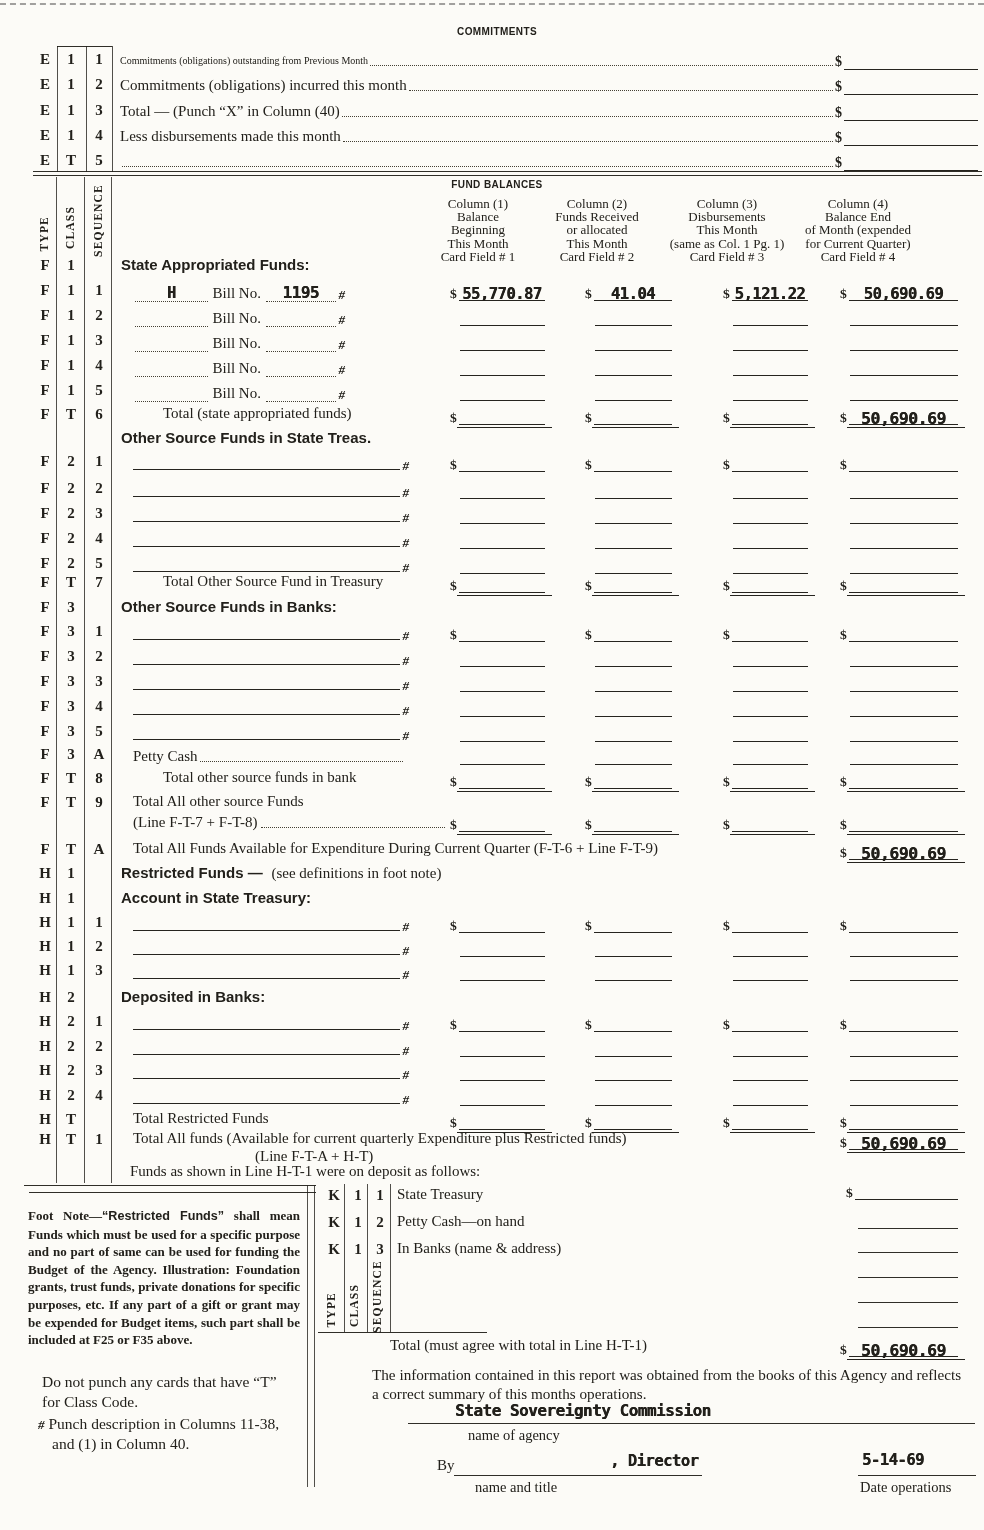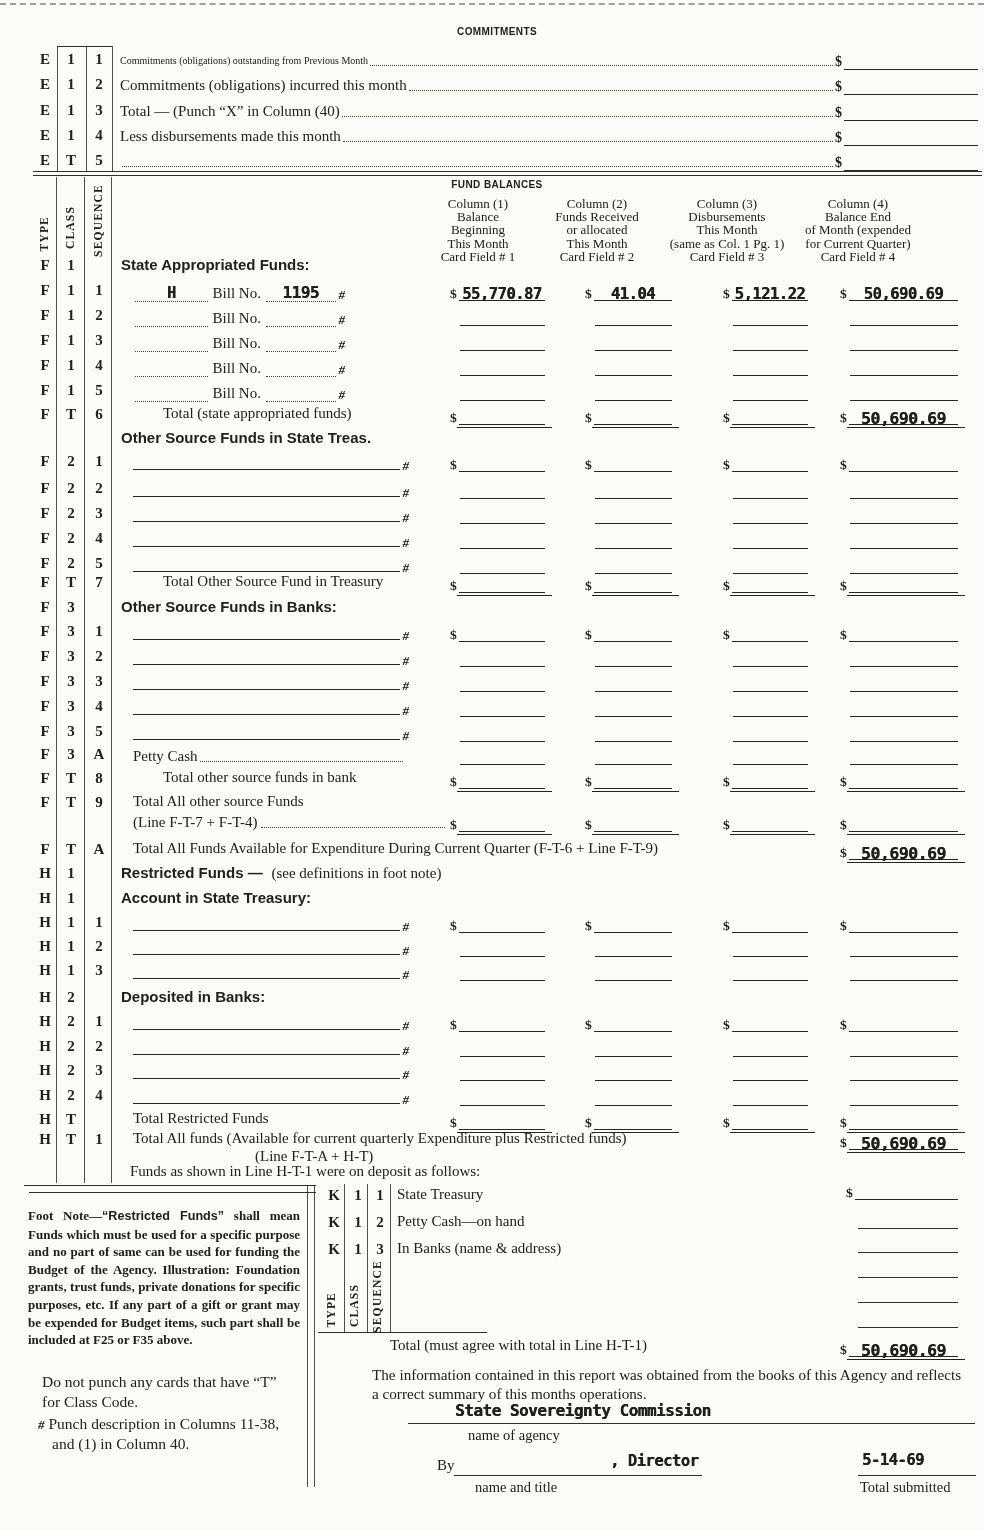--- a/index.html
+++ b/index.html
@@ -46,21 +46,21 @@
   <div class="hr" style="left:408px;top:1423px;width:567px"></div>
   <div class="abs serif" style="left:468px;top:1427px;font-size:14.5px">name of agency</div>
 
   <div class="abs serif" style="left:437px;top:1457px;font-size:15px">By</div>
   <div class="hr" style="left:454px;top:1475px;width:248px"></div>
   <div class="abs typed" style="left:610px;top:1452px;font-size:15.5px">, Director</div>
   <div class="abs serif" style="left:475px;top:1479px;font-size:14.5px">name and title</div>
 
   <div class="abs typed" style="left:862px;top:1451px;font-size:15.5px">5-14-69</div>
   <div class="hr" style="left:858px;top:1475px;width:118px"></div>
-  <div class="abs serif" style="left:860px;top:1479px;font-size:14.5px">Total submitted</div>
+  <div class="abs serif" style="left:860px;top:1479px;font-size:14.5px">Date operations</div>
 
   <div id="render-root">
       <div class="vr" style="left: 57px; top: 46px; height: 126px;"></div>
       <div class="vr" style="left: 86px; top: 46px; height: 126px;"></div>
       <div class="vr" style="left: 112px; top: 46px; height: 126px;"></div>
       <div class="hr" style="left: 57px; top: 46px; width: 55px; border-top-width: 1px;"></div>
       <div class="hr" style="left: 33px; top: 170.5px; width: 949px; border-top-width: 1.6px;"></div>
       <div class="hr" style="left: 33px; top: 174.5px; width: 949px; border-top-width: 1.6px;"></div>
       <div class="row" style="top: 50px; height: 20px;">
         <div class="codecell" style="left: 33px; width: 24px;">E</div>
@@ -610,21 +610,21 @@
           <div class="serif" style="font-size: 13.5px; font-weight: 700; margin-right: 2px; line-height: 15px;">$</div>
           <div class="mline dbl" style="flex: 1 1 0%; height: 14px; display: flex; justify-content: center; align-items: flex-end;"></div>
         </div>
       </div>
       <div class="row" style="top: 793px; height: 40px;">
         <div class="codecell" style="left: 33px; width: 24px;">F</div>
         <div class="codecell" style="left: 59px; width: 24px;">T</div>
         <div class="codecell" style="left: 87px; width: 24px;">9</div>
         <div class="serif" style="position: absolute; left: 133px; top: 0px; white-space: nowrap; font-size: 15px;">Total All other source Funds</div>
         <div style="position: absolute; left: 133px; top: 19px; width: 312px; height: 20px; display: flex; align-items: flex-end;">
-          <div class="serif" style="white-space: nowrap; font-size: 15px; line-height: 19px;">(Line F-T-7 + F-T-4)</div>
+          <div class="serif" style="white-space: nowrap; font-size: 15px; line-height: 19px;">(Line F-T-7 + F-T-8)</div>
           <div class="dotted" style="flex: 1 1 0%; height: 1px; margin: 0px 0px 4px 4px;"></div>
         </div>
         <div style="position: absolute; left: 450px; width: 95px; bottom: 1px; display: flex; align-items: flex-end;">
           <div class="serif" style="font-size: 13.5px; font-weight: 700; margin-right: 2px; line-height: 15px;">$</div>
           <div class="mline dbl" style="flex: 1 1 0%; height: 14px; display: flex; justify-content: center; align-items: flex-end;"></div>
         </div>
         <div style="position: absolute; left: 585px; width: 87px; bottom: 1px; display: flex; align-items: flex-end;">
           <div class="serif" style="font-size: 13.5px; font-weight: 700; margin-right: 2px; line-height: 15px;">$</div>
           <div class="mline dbl" style="flex: 1 1 0%; height: 14px; display: flex; justify-content: center; align-items: flex-end;"></div>
         </div>

